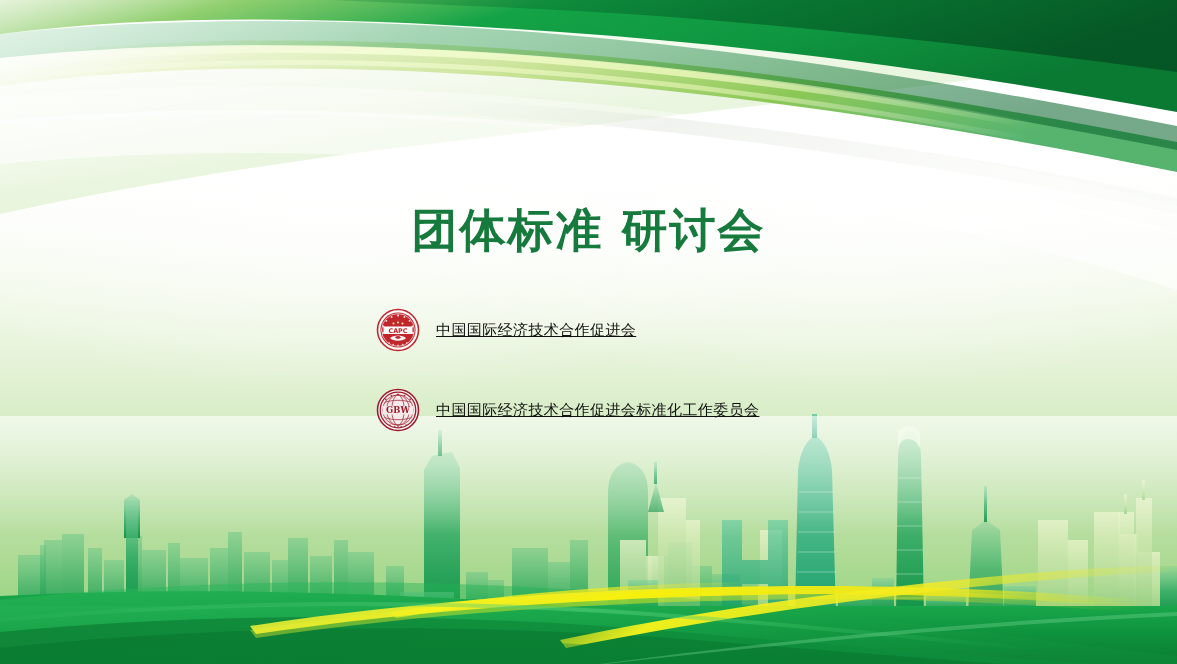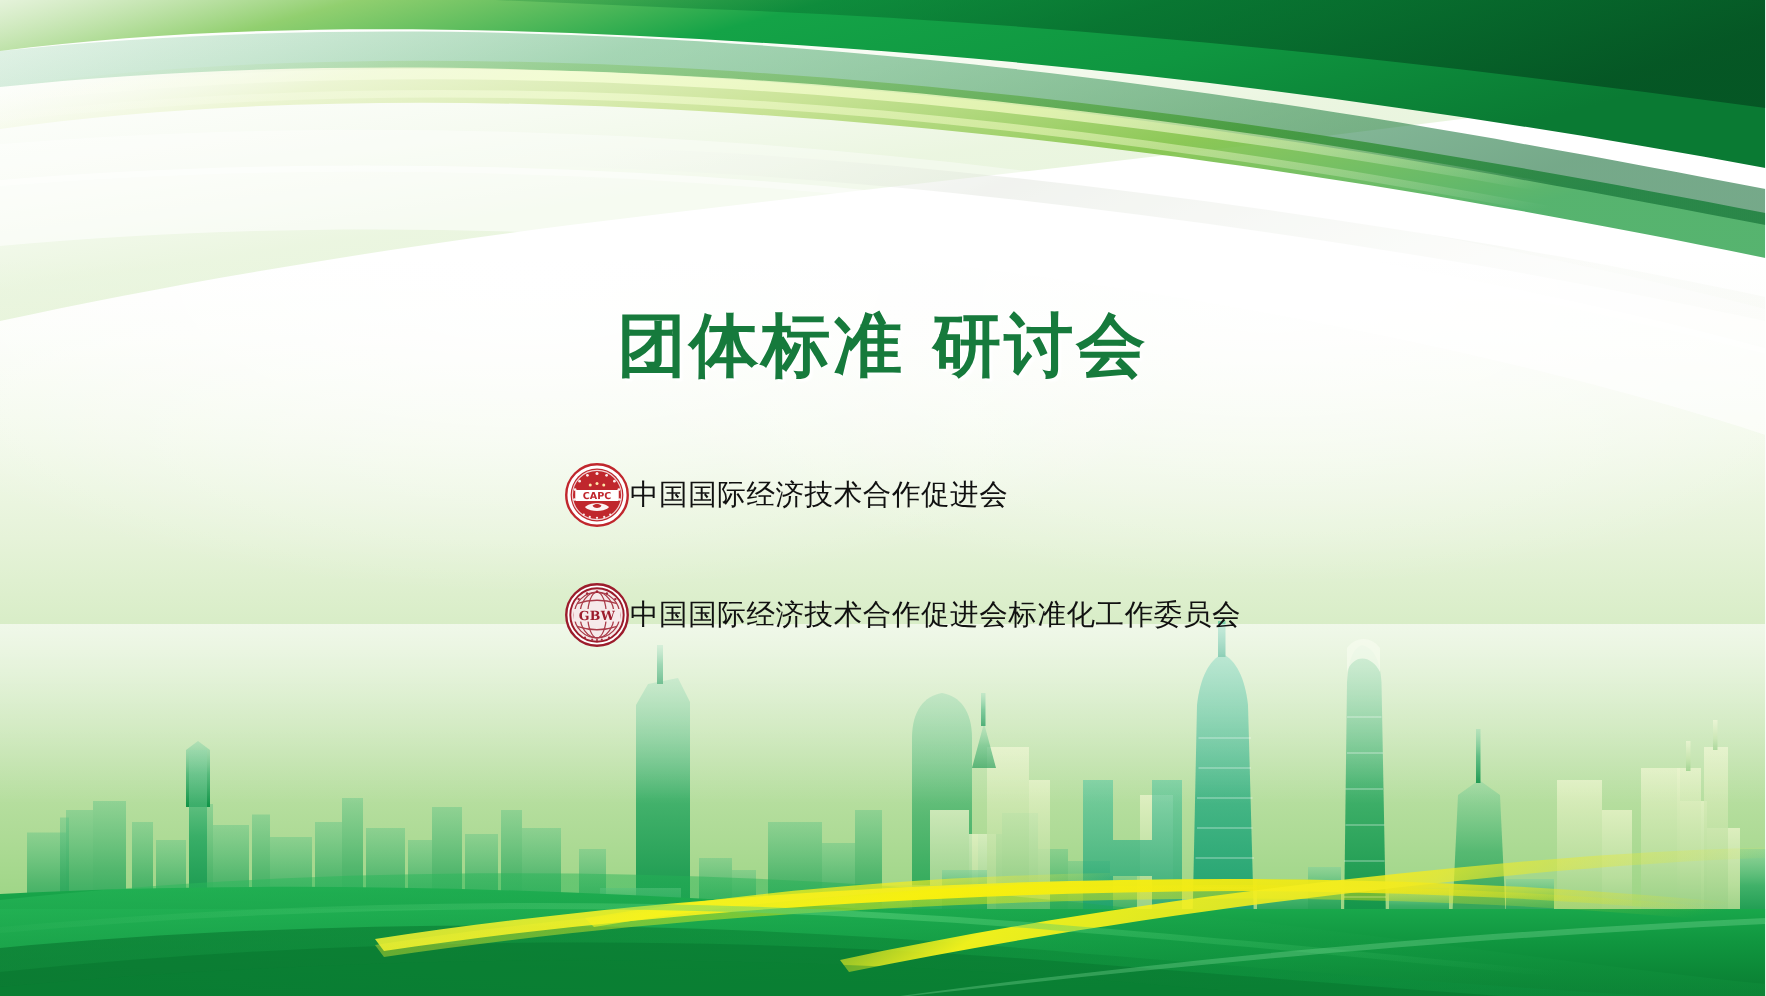--- a/index.html
+++ b/index.html
@@ -102,25 +102,27 @@
   }
   .org-row.second { margin-top: 32px; }
   .org-seal {
     width: 44px;
     height: 44px;
     flex: 0 0 44px;
     position: relative;
   }
   .org-label {
     font-family: "DejaVu Sans", "Liberation Sans", sans-serif;
-    font-size: 19px;
+    font-size: 15px;
     font-weight: 500;
     color: #111111;
+    margin-left: 16px;
     letter-spacing: 0.4px;
     white-space: nowrap;
+    text-decoration: underline;
   }
 </style>
 </head>
 <body>
 
 <div id="slide">
 
   <div class="bg-base"></div>
   <div class="bg-radial"></div>
 

